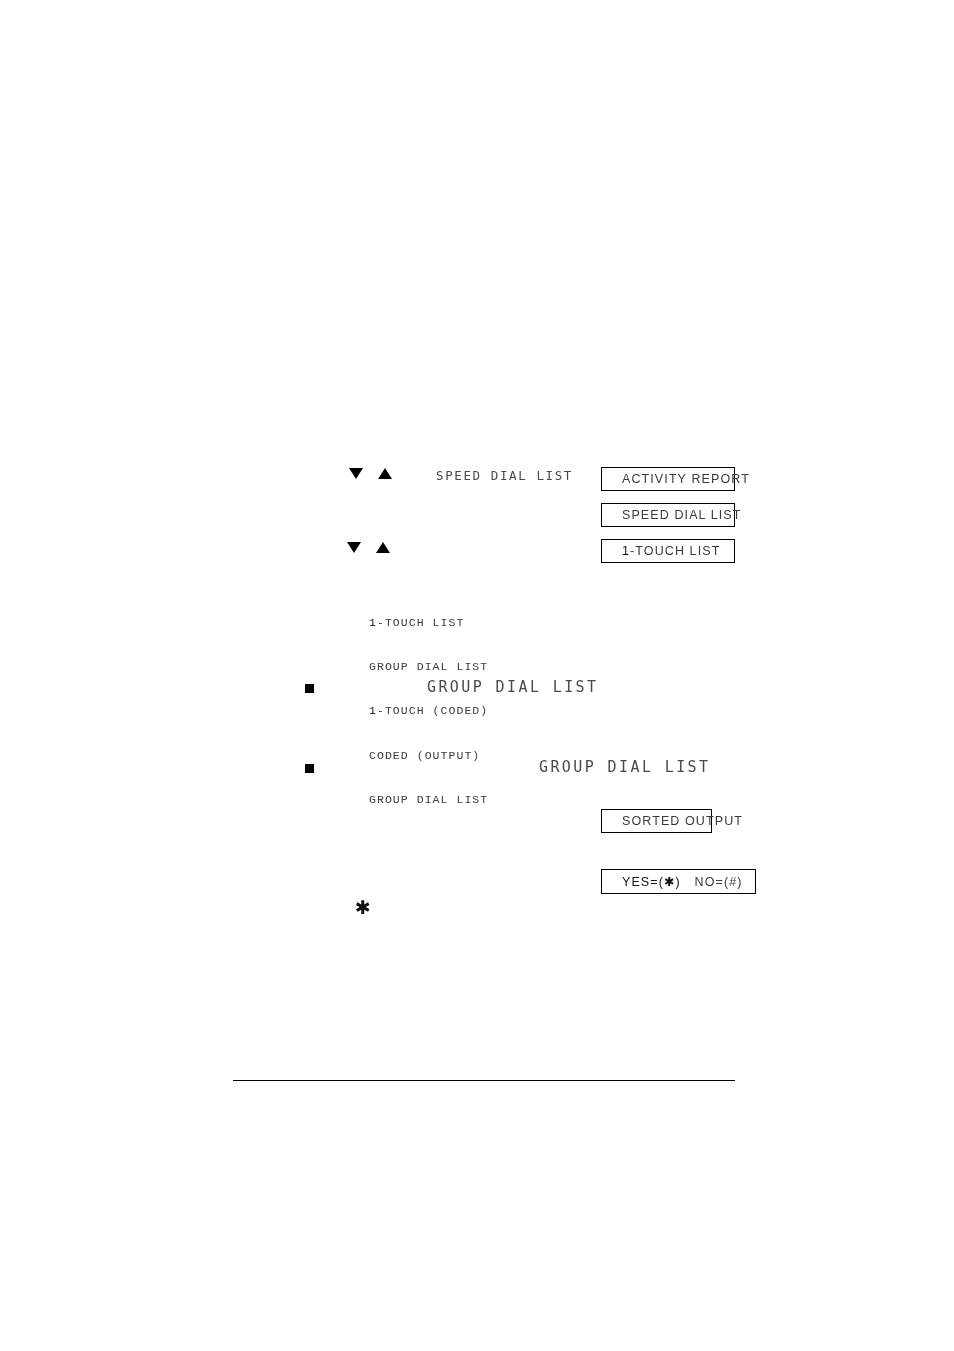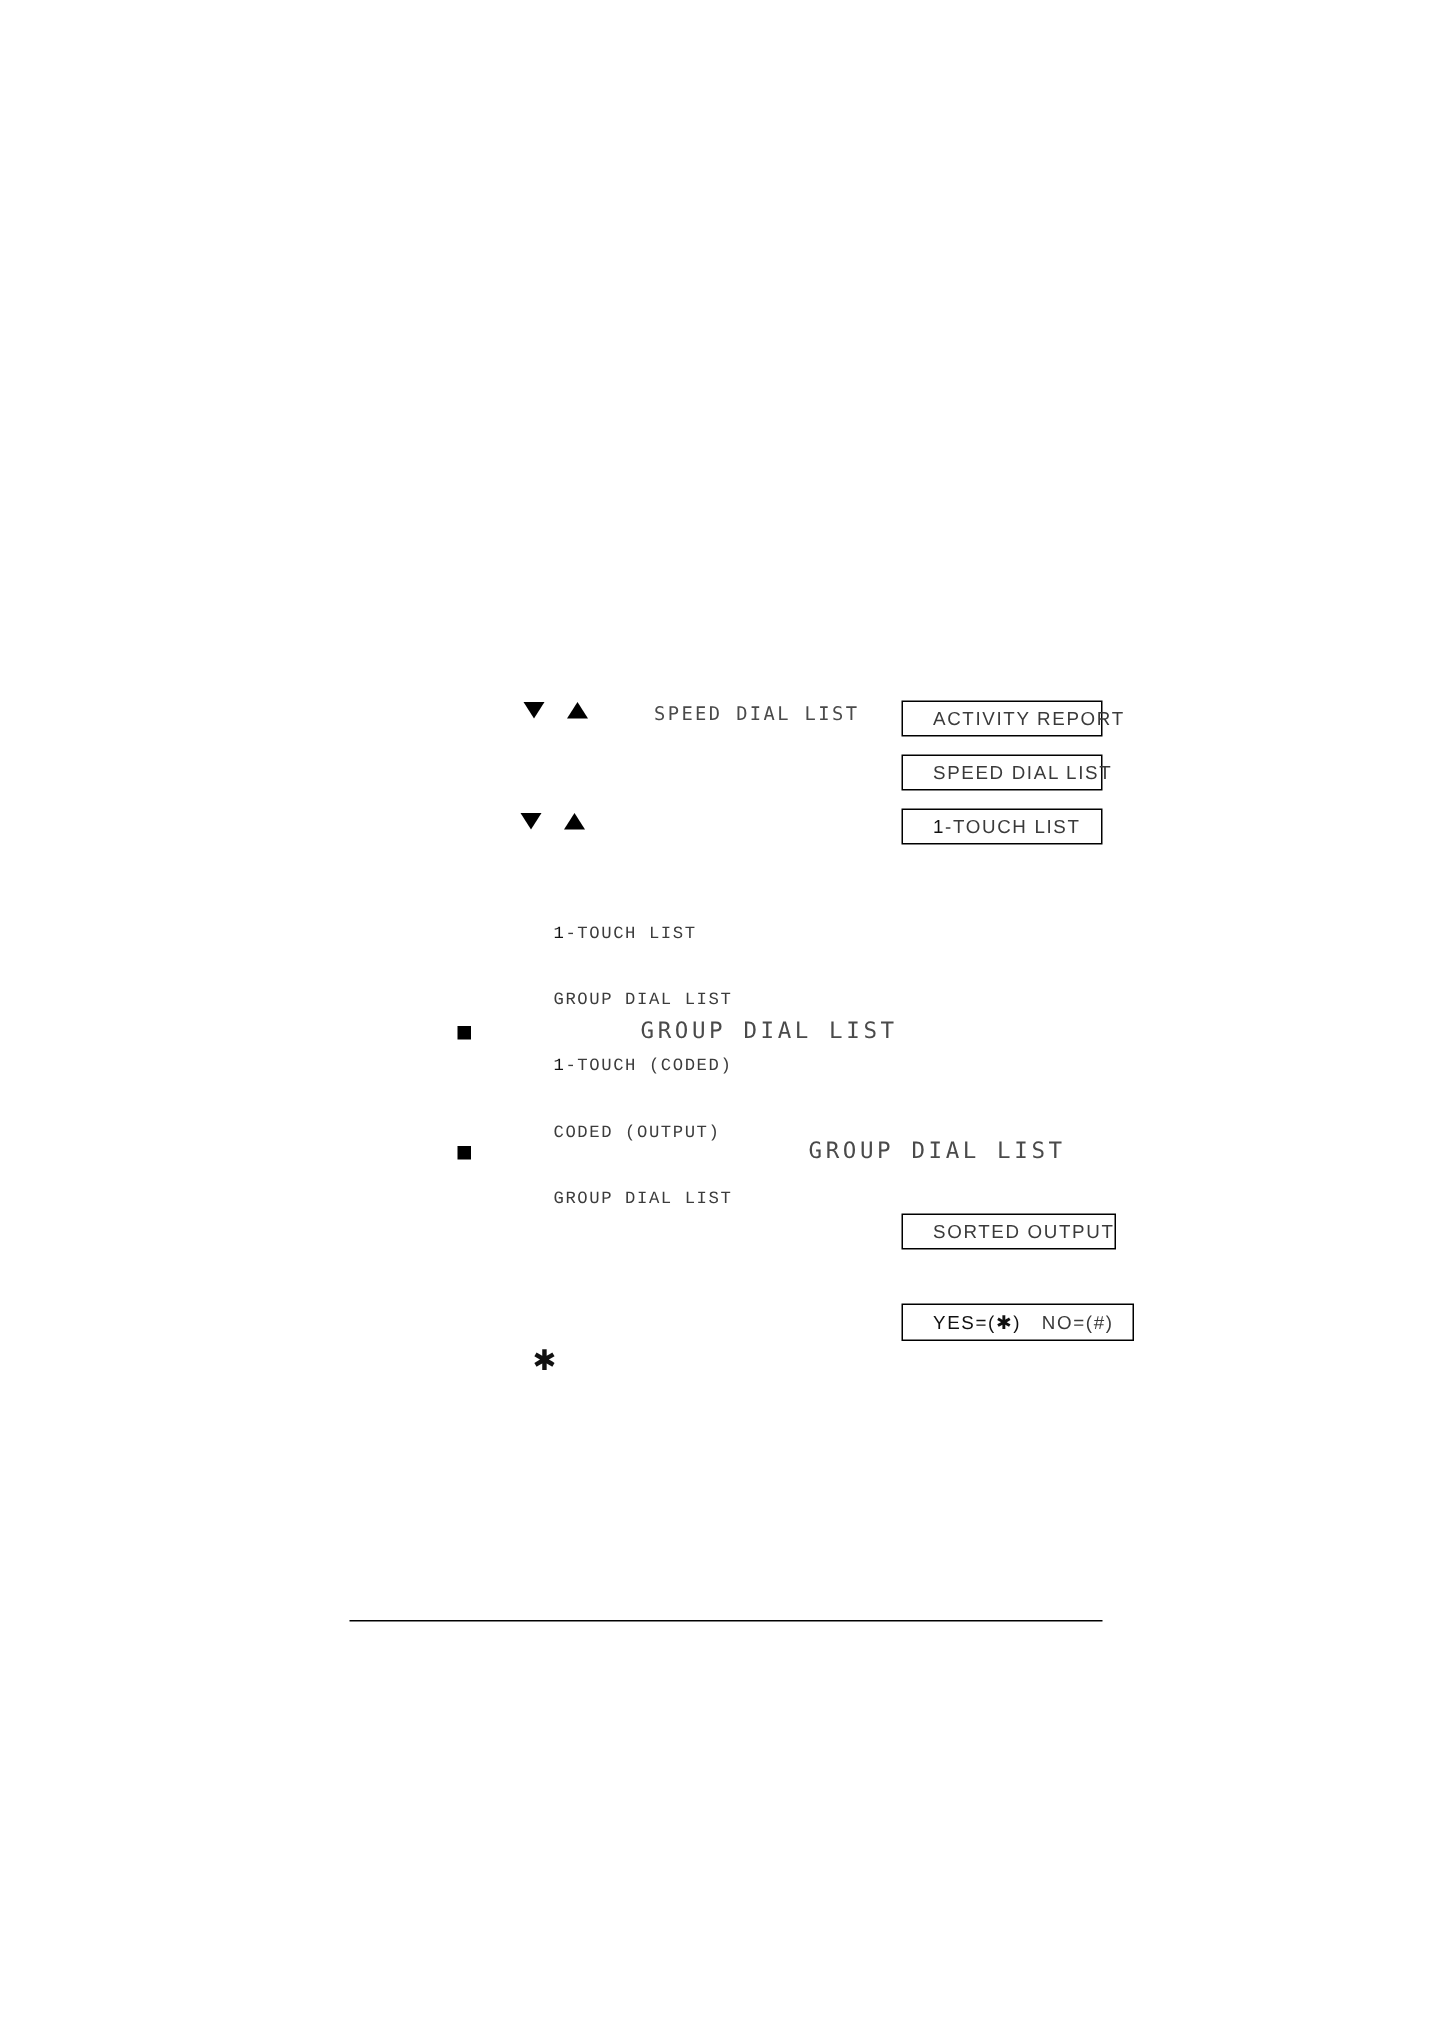--- a/index.html
+++ b/index.html
@@ -32,21 +32,21 @@
     font-family: Liberation Sans, sans-serif;
     font-size: 12.5px;
     letter-spacing: 1.1px;
     color: #3a3a3a;
     white-space: pre;
     margin-top: 27px;
   }
   .lcd-1 { left: 601px; top: 440px;  width: 134px; height: 24px; }
   .lcd-2 { left: 601px; top: 476px;  width: 134px; height: 24px; }
   .lcd-3 { left: 601px; top: 512px;  width: 134px; height: 24px; }
-  .lcd-4 { left: 601px; top: 782px;  width: 143px; height: 24px; }
+  .lcd-4 { left: 601px; top: 782px;  width: 111px; height: 24px; }
   .lcd-5 { left: 601px; top: 842px;  width: 155px; height: 25px; }
 
   .lcd-3 .lead,
   .lcd-5 .lead { color: #111111; }
 
   
   .arrow-pair {
     position: absolute;
     display: flex;
     align-items: center;

